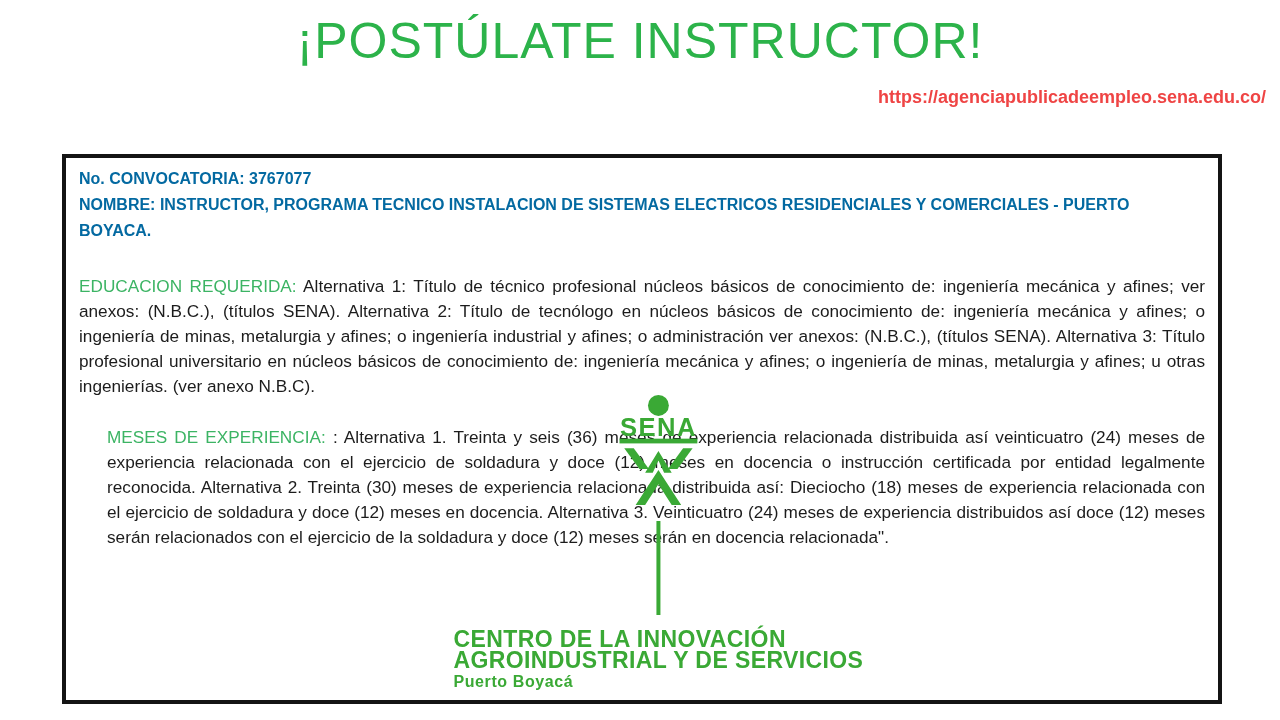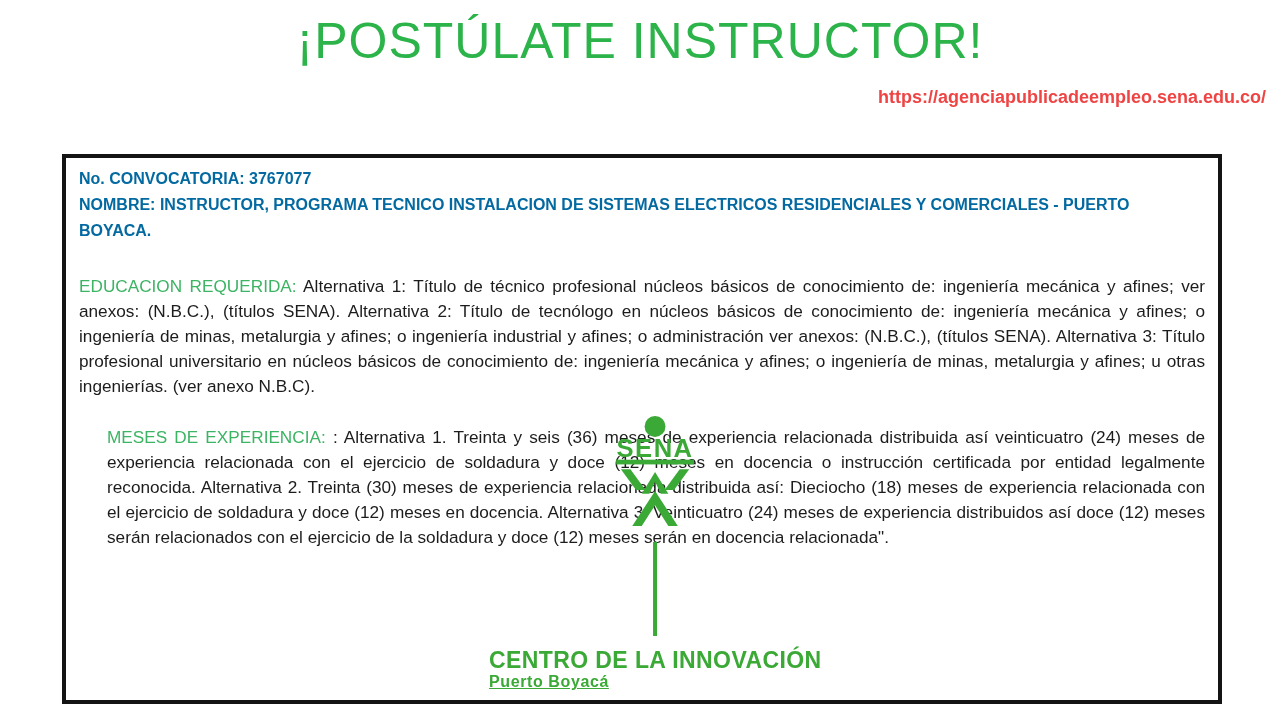--- a/index.html
+++ b/index.html
@@ -86,21 +86,20 @@
   }
   .logo-text .l1, .logo-text .l2 {
     font-size: 23px;
     line-height: 21px;
     letter-spacing: 0.4px;
   }
   .logo-text .l3 {
     font-size: 16px;
     line-height: 21px;
     letter-spacing: 0.6px;
-    text-decoration: underline;
   }
 </style>
 </head>
 <body>
 
 <div class="title">¡POSTÚLATE INSTRUCTOR!</div>
 
 <div class="url">https://agenciapublicadeempleo.sena.edu.co/</div>
 
 <div class="card">
@@ -124,18 +123,19 @@
         <polygon points="86,56 76,56 60,78 70,78"></polygon>
         <polygon points="36,82 50,59 64,82 56,82 50,69 44,82"></polygon>
         <polygon points="26,116 50,79 74,116 64,116 50,94 36,116"></polygon>
       </g>
     </svg>
 
     <div class="logo-divider"></div>
 
     <div class="logo-text">
       <div class="l1">CENTRO DE LA INNOVACIÓN</div>
+      <div class="l2">AGROINDUSTRIAL Y DE SERVICIOS</div>
       <div class="l3">Puerto Boyacá</div>
     </div>
 
   </div>
 
 </div>
 
 </body></html>

